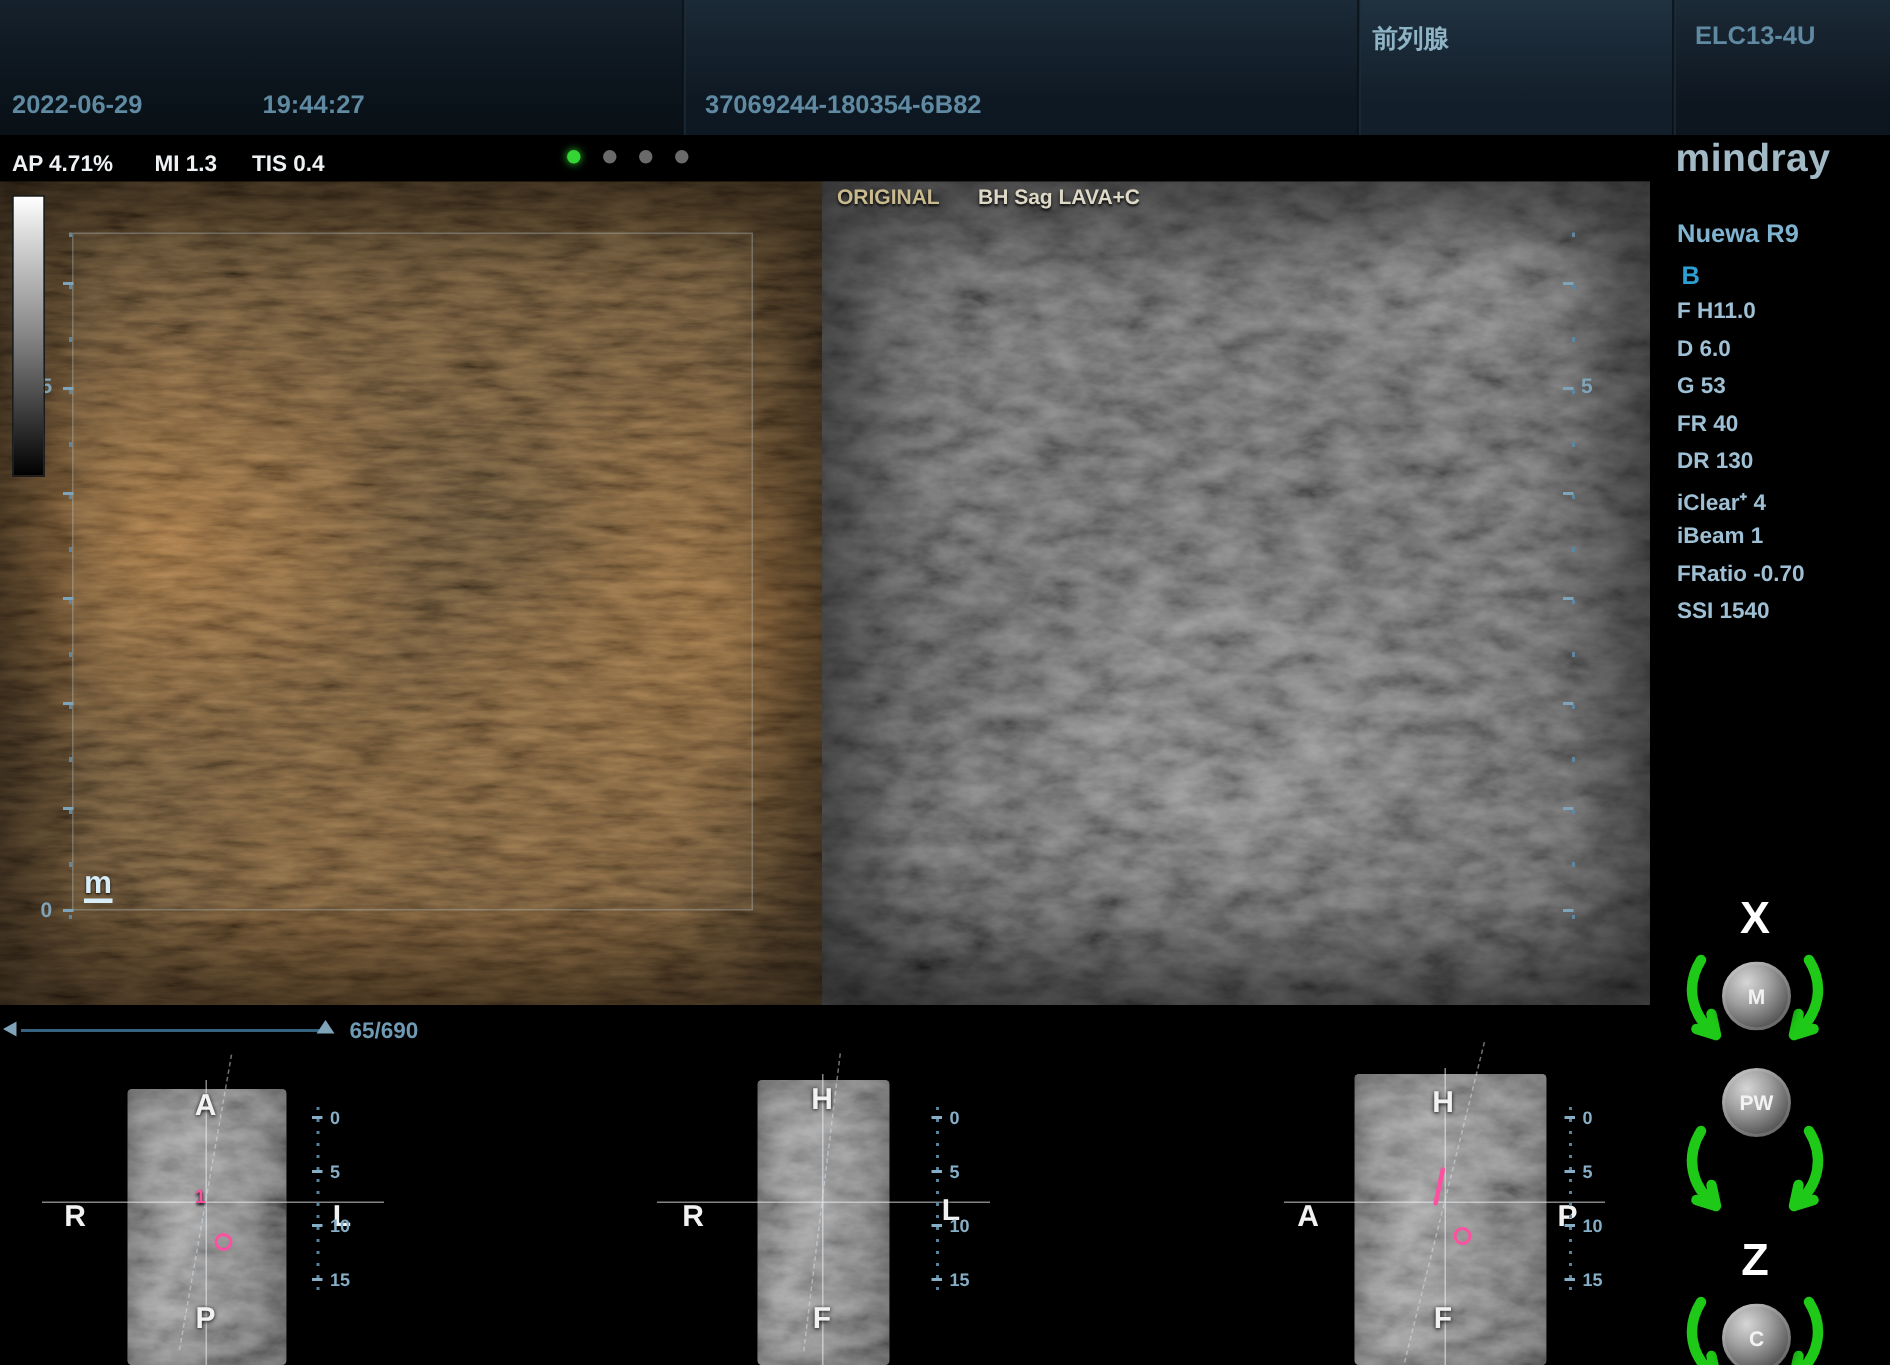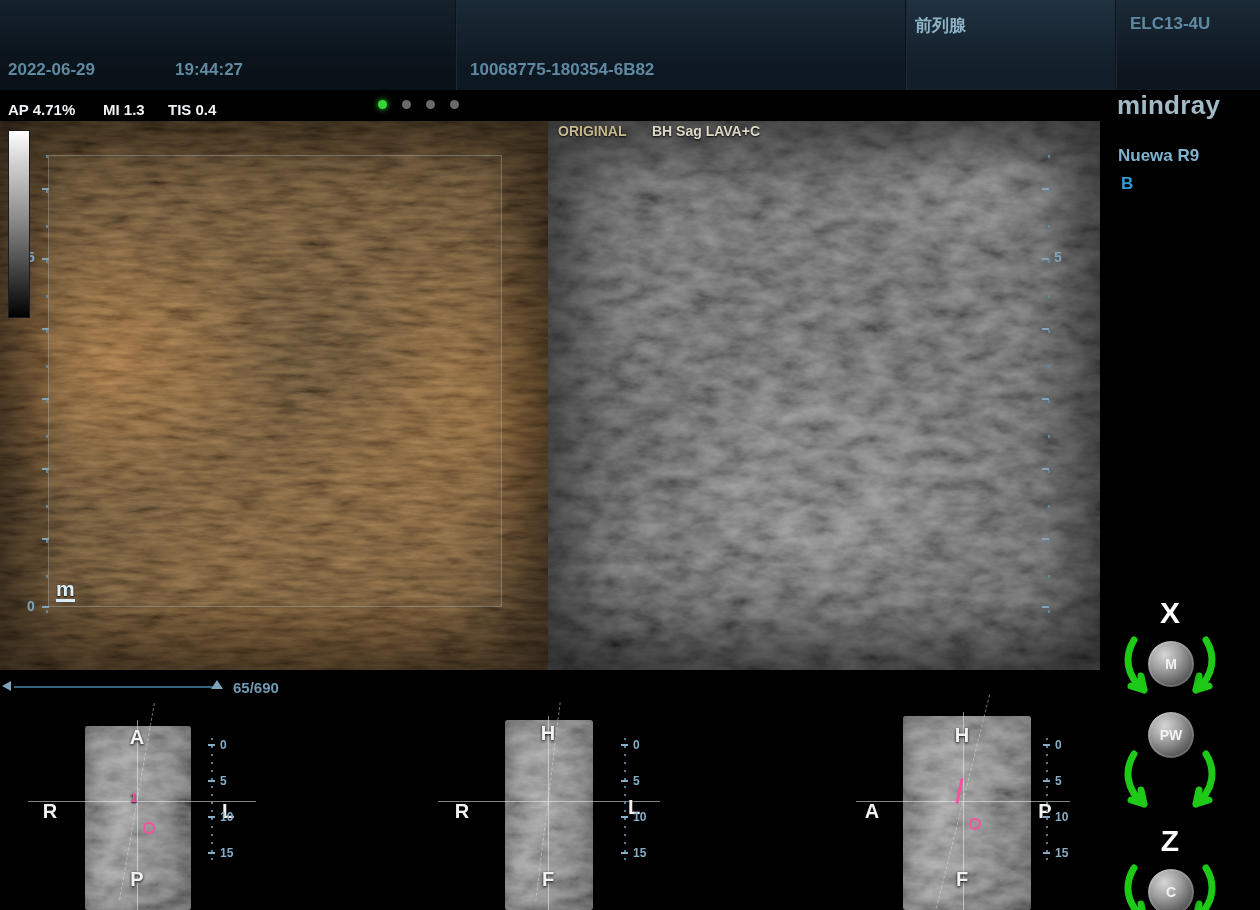--- a/index.html
+++ b/index.html
@@ -119,36 +119,47 @@
 
   <header class="topbar">
     <div class="seg seg-mid"></div>
     <div class="seg seg-preset"></div>
     <div class="seg seg-probe"></div>
     <div class="divider" style="left:455px"></div>
     <div class="divider" style="left:905px"></div>
     <div class="divider" style="left:1115px"></div>
     <span class="tb-text" style="left:8px;top:60px">2022-06-29</span>
     <span class="tb-text" style="left:175px;top:60px">19:44:27</span>
-    <span class="tb-text" style="left:470px;top:60px">10068775-180354-6B82</span>
+    <span class="tb-text" style="left:470px;top:60px">37069244-180354-6B82</span>
     <span class="tb-text tb-bright" style="left:915px;top:14px">前列腺</span>
     <span class="tb-text" style="left:1130px;top:14px">ELC13-4U</span>
   </header>
 
   <span class="acoustic" style="left:8px">AP 4.71%</span>
   <span class="acoustic" style="left:103px">MI 1.3</span>
   <span class="acoustic" style="left:168px">TIS 0.4</span>
   <span class="dot active" style="left:378px"></span>
   <span class="dot" style="left:402px"></span>
   <span class="dot" style="left:426px"></span>
   <span class="dot" style="left:450px"></span>
   <div class="logo">mindray</div>
 
   <div class="model">Nuewa R9</div>
   <div class="mode-b">B</div>
+  <div class="params">
+    <div class="p-item">F H11.0</div>
+    <div class="p-item">D 6.0</div>
+    <div class="p-item">G 53</div>
+    <div class="p-item">FR 40</div>
+    <div class="p-item">DR 130</div>
+    <div class="p-item">iClear⁺ 4</div>
+    <div class="p-item">iBeam 1</div>
+    <div class="p-item">FRatio -0.70</div>
+    <div class="p-item">SSI 1540</div>
+  </div>
 
   <section class="panel us">
     <div class="fillabs us-base"></div>
     <svg class="tex" viewBox="0 0 548 549" preserveAspectRatio="none">
       <rect x="0" y="0" width="548" height="549" filter="url(#texUS)"></rect>
     </svg>
     <div class="vig"></div>
   </section>
 
   <section class="panel mri">

